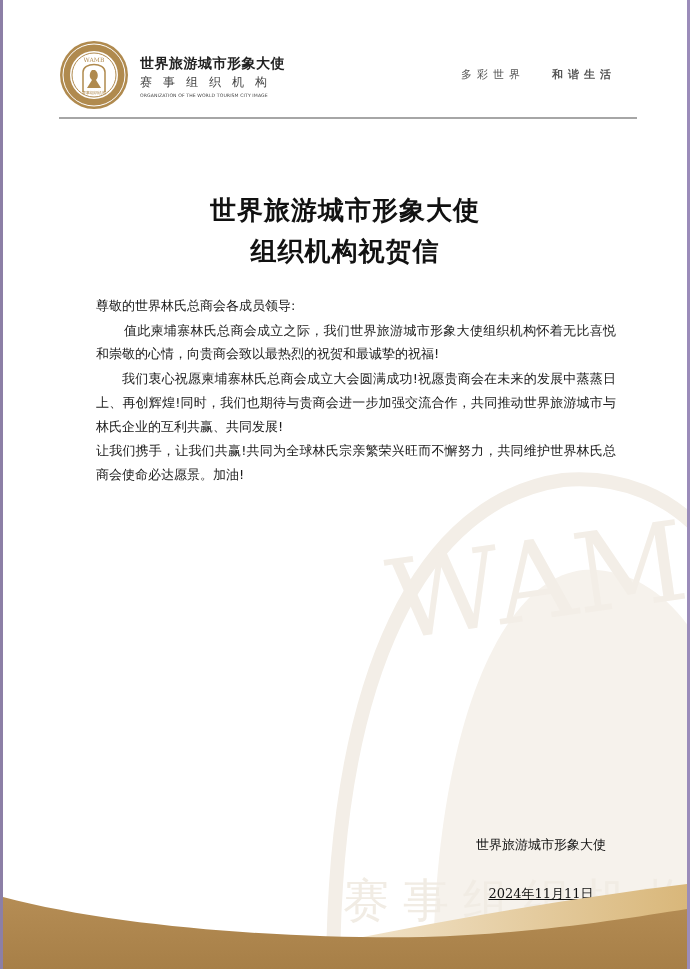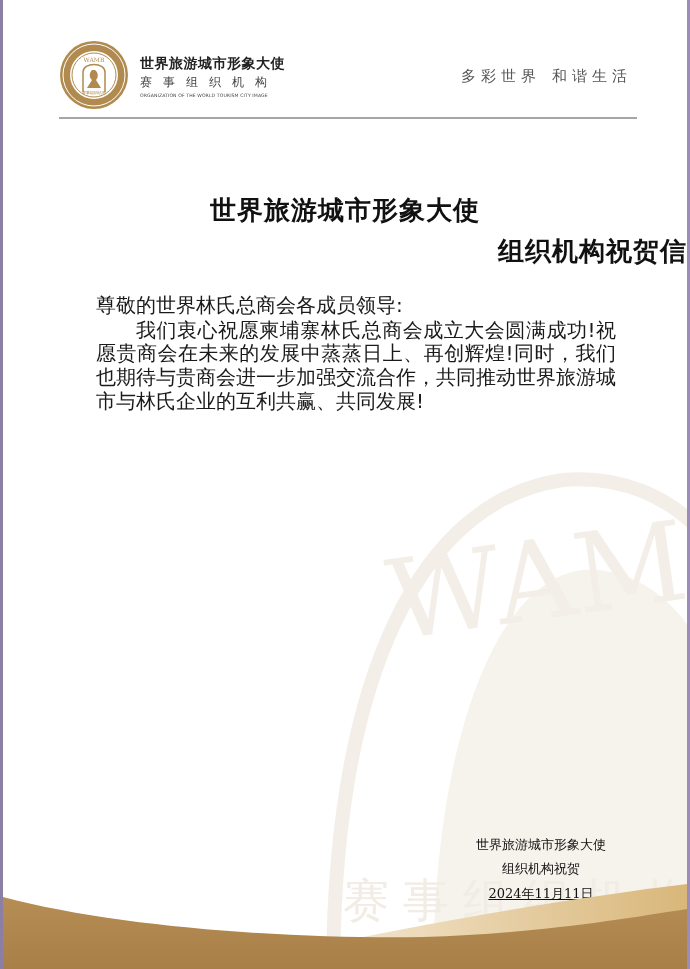--- a/index.html
+++ b/index.html
@@ -17,32 +17,32 @@
   .wm { position: absolute; pointer-events: none; }
   .wm-circle { left: 300px; top: 420px; width: 460px; height: 560px; }
   .wm-text { position: absolute; left: 340px; top: 870px; font-family: "DejaVu Serif", serif; font-size: 46px; color: #f1ece4; letter-spacing: 14px; white-space: nowrap; }
 
   
   .header { position: absolute; left: 0; top: 0; width: 684px; height: 120px; }
   .logo { position: absolute; left: 56px; top: 40px; width: 70px; height: 70px; }
   .org-cn { position: absolute; left: 137px; top: 55px; font-size: 14px; font-weight: bold; color: #222; letter-spacing: 0.5px; }
   .org-sub { position: absolute; left: 137px; top: 74px; font-family: "DejaVu Serif", serif; font-size: 12px; color: #444; letter-spacing: 11px; }
   .org-en { position: absolute; left: 137px; top: 93px; font-size: 4.6px; color: #444; letter-spacing: 0.1px; }
-  .slogan { position: absolute; top: 67px; font-size: 15px; color: #555; letter-spacing: 5px; }
+  .slogan { position: absolute; top: 67px; font-size: 11px; color: #555; letter-spacing: 5px; }
   .slogan.a { left: 458px; }
-  .slogan.b { left: 549px; }
+  .slogan.b { left: 549px; font-weight: bold; }
   .rule { position: absolute; left: 56px; top: 117px; width: 578px; height: 2px; background: #a6a6a6; }
 
   
   .title { position: absolute; left: 0; width: 684px; text-align: center; font-weight: bold; font-size: 26px; color: #111; letter-spacing: 1px; }
   .title.l1 { top: 193px; }
-  .title.l2 { top: 234px; text-align: right; }
+  .title.l2 { top: 234px; }
 
   
-  .letter { position: absolute; left: 93px; top: 294px; width: 520px; font-size: 20px; line-height: 23.7px; color: #1a1a1a; }
+  .letter { position: absolute; left: 93px; top: 294px; width: 520px; font-size: 13px; line-height: 23.7px; color: #1a1a1a; }
   .letter p { margin: 0 0 1px 0; text-align: justify; text-justify: inter-ideograph; }
   .letter p.ind { text-indent: 2.15em; }
   .letter p.ind1 { text-indent: 2em; }
 
   
   .sig { position: absolute; left: 458px; width: 160px; text-align: center; font-family: "DejaVu Serif", serif; font-size: 13px; color: #111; }
   .sig.s1 { top: 836px; }
   .sig.s2 { top: 860px; }
   .sig.s3 { top: 885px; text-decoration: underline; }
 
@@ -80,25 +80,26 @@
     <div class="slogan a">多彩世界</div>
     <div class="slogan b">和谐生活</div>
     <div class="rule"></div>
   </div>
 
   <div class="title l1">世界旅游城市形象大使</div>
   <div class="title l2">组织机构祝贺信</div>
 
   <div class="letter">
     <p>尊敬的世界林氏总商会各成员领导:</p>
+    <p class="ind">值此柬埔寨林氏总商会成立之际，我们世界旅游城市形象大使组织机构怀着无比喜悦和崇敬的心情，向贵商会致以最热烈的祝贺和最诚挚的祝福!</p>
     <p class="ind1">我们衷心祝愿柬埔寨林氏总商会成立大会圆满成功!祝愿贵商会在未来的发展中蒸蒸日上、再创辉煌!同时，我们也期待与贵商会进一步加强交流合作，共同推动世界旅游城市与林氏企业的互利共赢、共同发展!</p>
+    <p>让我们携手，让我们共赢!共同为全球林氏宗亲繁荣兴旺而不懈努力，共同维护世界林氏总商会使命必达愿景。加油!</p>
   </div>
 
   <div class="sig s1">世界旅游城市形象大使</div>
-  <div class="sig s2">组织机构祝贺</div>
   <div class="sig s3">2024年11月11日</div>
 
   <svg class="footer-wave" viewBox="0 0 684 90" preserveAspectRatio="none">
     <defs>
       <linearGradient id="gl" x1="0" y1="0" x2="1" y2="0">
         <stop offset="0" stop-color="#f5ead6"></stop>
         <stop offset="1" stop-color="#d9b77a"></stop>
       </linearGradient>
       <linearGradient id="gd" x1="0" y1="0" x2="0" y2="1">
         <stop offset="0" stop-color="#b58d55"></stop>

